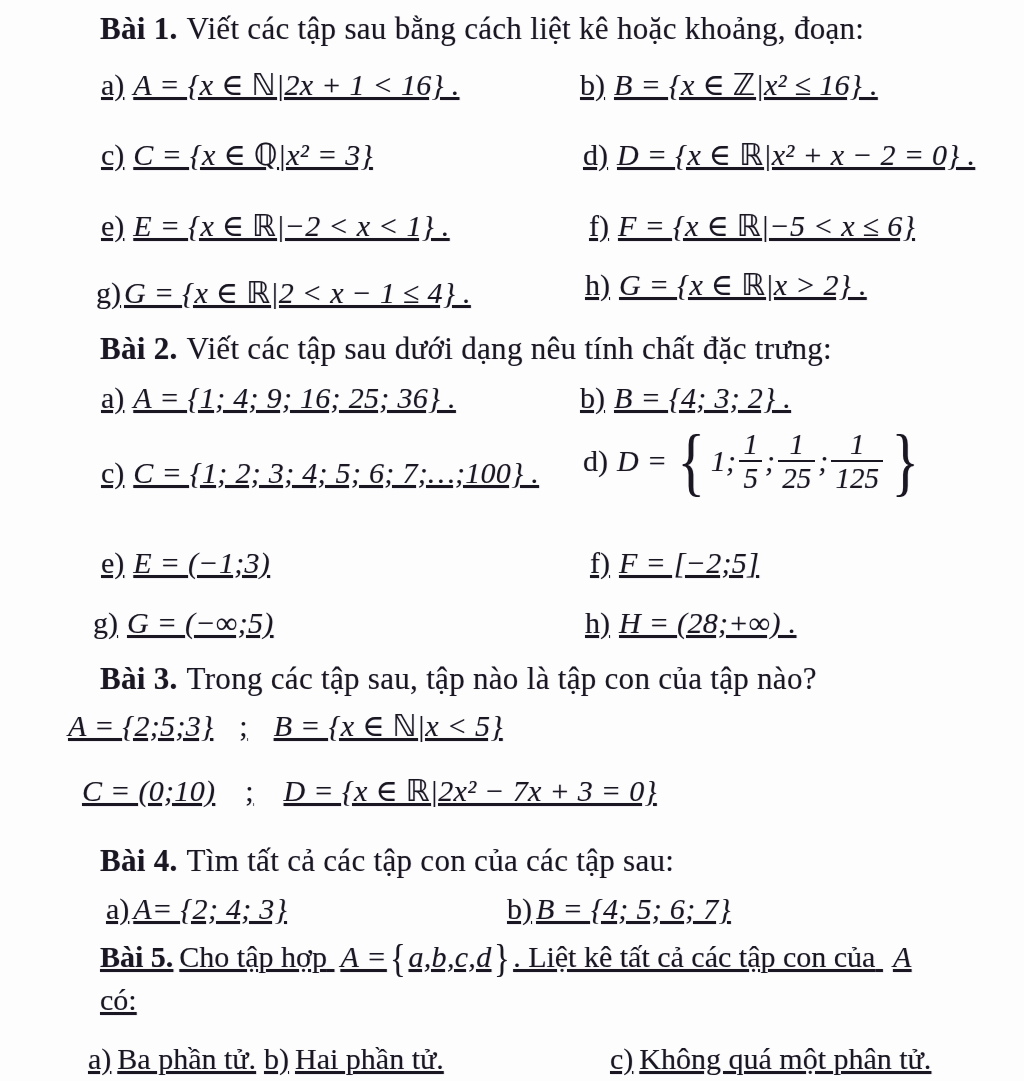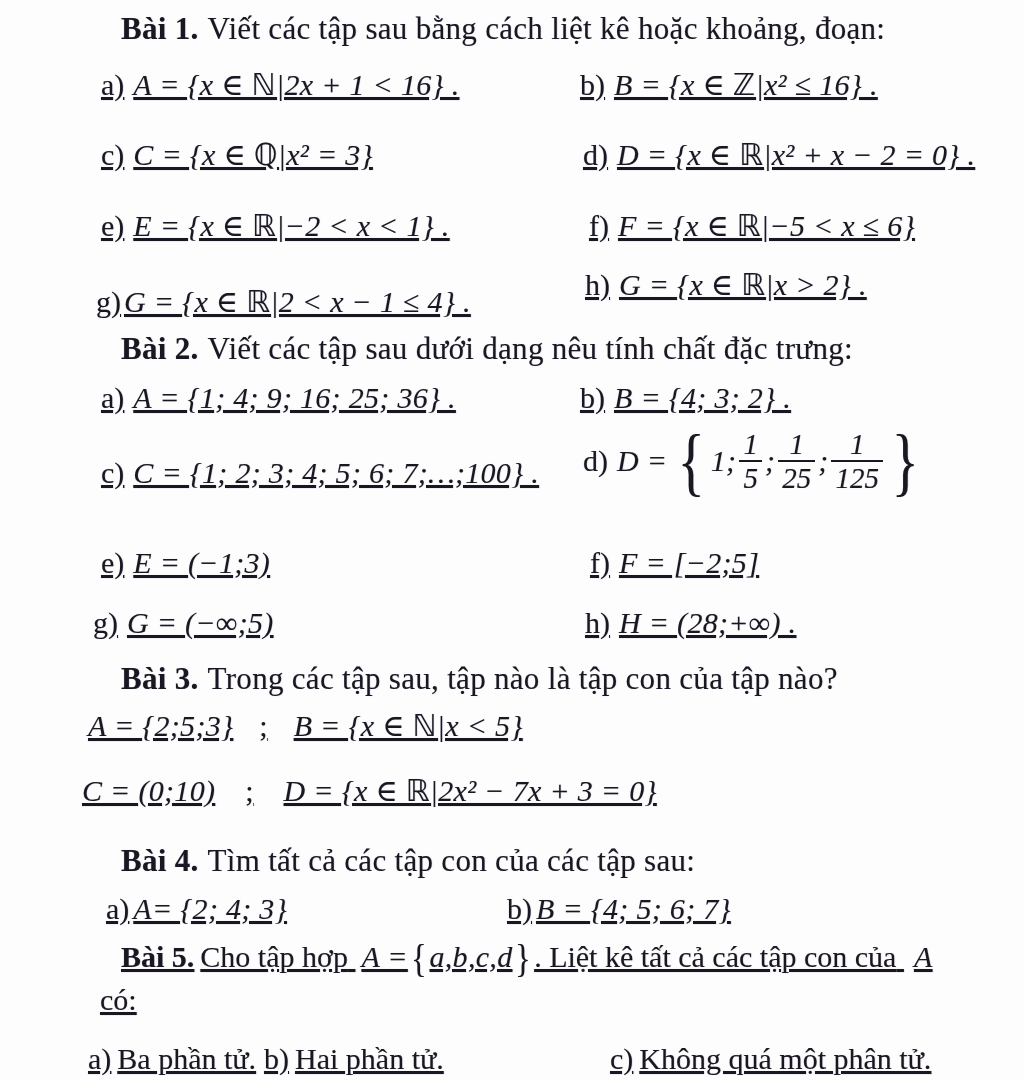--- a/index.html
+++ b/index.html
@@ -8,21 +8,21 @@
     width:1024px;height:1081px;
     background:#fdfdfd;
     font-family:"Liberation Serif","DejaVu Serif",serif;
     color:#1a1622;
     overflow:hidden;
     text-shadow:0.5px 0.3px 0.8px rgba(86,60,110,0.28), -0.4px -0.2px 0.6px rgba(50,90,70,0.16);
     filter:blur(0.2px);
   }
   .abs{position:absolute;white-space:nowrap;}
   .heading{font-size:31px;line-height:42px;letter-spacing:0.3px;}
-  .btitle{font-weight:700;margin-right:9px;margin-left:21px;}
+  .btitle{font-weight:700;margin-right:9px;}
   .item{font-size:30px;line-height:42px;text-decoration:underline;}
   .lbl{font-style:normal;margin-right:9px;}
   .math{
     font-style:italic;
     font-family:"Liberation Serif","DejaVu Serif","DejaVu Sans",serif;
     letter-spacing:0.3px;
   }
   .sep{margin:0 26px;font-style:normal;}
   .dflex{display:inline-flex;align-items:center;font-size:30px;}
   .bigbrace{
@@ -60,21 +60,21 @@
   </span>
   <span class="abs item" style="top:134px;left:583px">
     <span class="lbl">d)</span><span class="math">D = {x ∈ ℝ|x² + x − 2 = 0} .</span>
   </span>
   <span class="abs item" style="top:205px;left:101px">
     <span class="lbl">e)</span><span class="math">E = {x ∈ ℝ|−2 &lt; x &lt; 1} .</span>
   </span>
   <span class="abs item" style="top:205px;left:589px">
     <span class="lbl">f)</span><span class="math">F = {x ∈ ℝ|−5 &lt; x ≤ 6}</span>
   </span>
-  <span class="abs item" style="top:281px;left:96px">
+  <span class="abs item" style="top:272px;left:96px">
     <span class="lbl" style="margin-right:3px">g)</span><span class="math">G = {x ∈ ℝ|2 &lt; x − 1 ≤ 4} .</span>
   </span>
   <span class="abs item" style="top:264px;left:585px">
     <span class="lbl">h)</span><span class="math">G = {x ∈ ℝ|x &gt; 2} .</span>
   </span>
 
   <div class="abs heading" style="top:328px;left:100px">
     <span class="btitle">Bài 2.</span><span>Viết các tập sau dưới dạng nêu tính chất đặc trưng:</span>
   </div>
   <span class="abs item" style="top:377px;left:101px">
@@ -116,21 +116,21 @@
   <span class="abs item" style="top:602px;left:93px">
     <span class="lbl">g)</span><span class="math">G = (−∞;5)</span>
   </span>
   <span class="abs item" style="top:602px;left:585px">
     <span class="lbl">h)</span><span class="math">H = (28;+∞) .</span>
   </span>
 
   <div class="abs heading" style="top:658px;left:100px">
     <span class="btitle">Bài 3.</span><span>Trong các tập sau, tập nào là tập con của tập nào?</span>
   </div>
-  <div class="abs item" style="top:705px;left:88px">
+  <div class="abs item" style="top:705px;left:68px">
     <span class="math">A = {2;5;3}</span><span class="sep">;</span><span class="math">B = {x ∈ ℕ|x &lt; 5}</span>
   </div>
   <div class="abs item" style="top:770px;left:82px">
     <span class="math">C = (0;10)</span><span class="sep" style="margin:0 30px">;</span><span class="math">D = {x ∈ ℝ|2x² − 7x + 3 = 0}</span>
   </div>
 
   <div class="abs heading" style="top:840px;left:100px">
     <span class="btitle">Bài 4.</span><span>Tìm tất cả các tập con của các tập sau:</span>
   </div>
   <span class="abs item" style="top:888px;left:106px">

